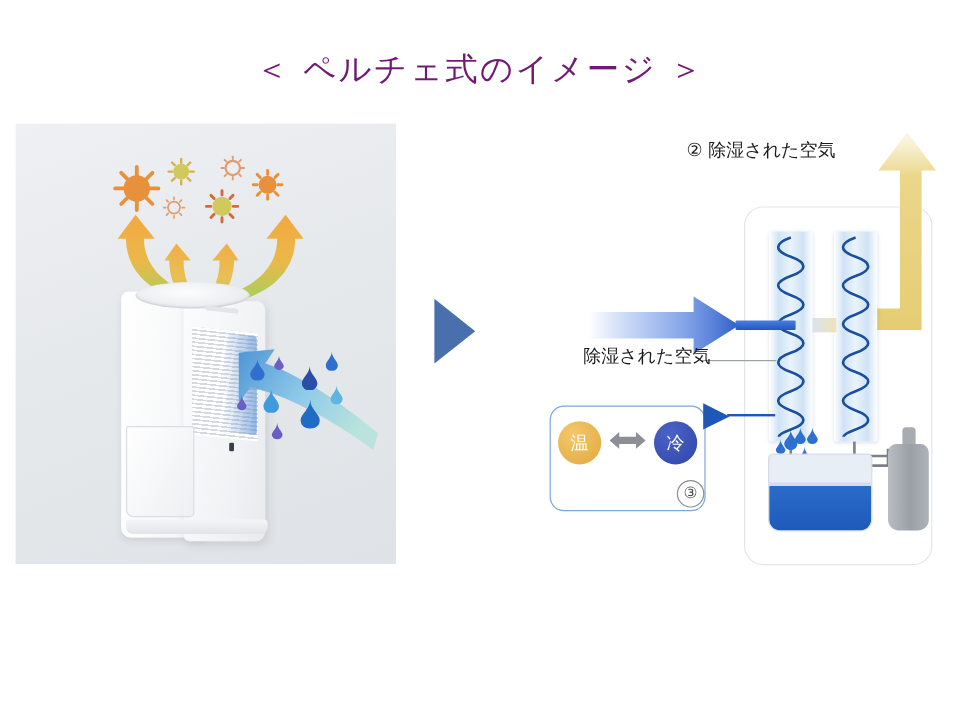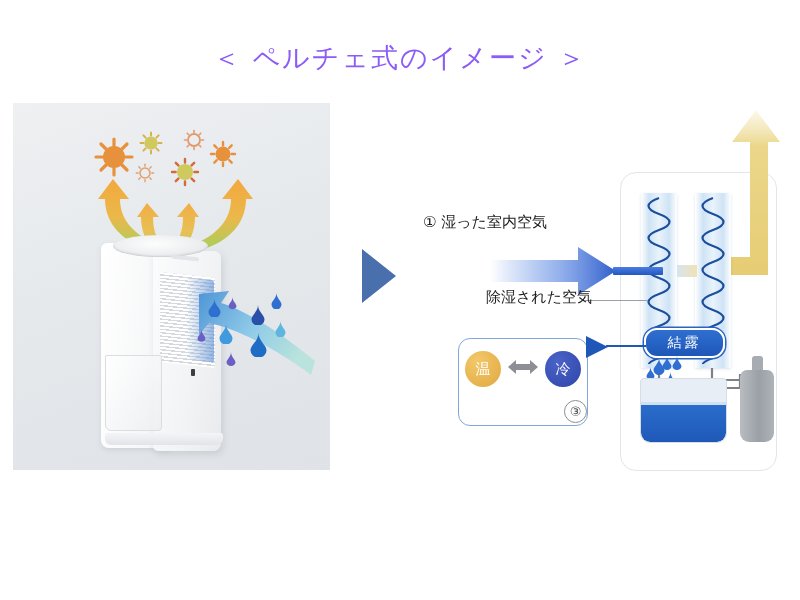--- a/index.html
+++ b/index.html
@@ -6,21 +6,21 @@
   body{
     width:800px;height:600px;background:#ffffff;
     font-family:"Liberation Sans","DejaVu Sans",sans-serif;
     overflow:hidden;position:relative;
   }
   #stage{position:absolute;left:0;top:0;width:800px;height:600px;}
 
   
   .title{
     position:absolute;left:0;top:40px;width:800px;text-align:center;
-    font-size:27px;letter-spacing:2px;color:#8b5cf6;
+    font-size:27px;letter-spacing:2px;color:#701a75;
     font-family:"DejaVu Sans",sans-serif;font-weight:400;
     white-space:nowrap;
   }
 
   
   .photo{
     position:absolute;left:13px;top:103px;width:317px;height:367px;
     background:linear-gradient(160deg,#eef0f2 0%,#e6e9ec 45%,#dfe2e6 100%);
     overflow:hidden;
   }
@@ -507,23 +507,20 @@
       <svg width="12" height="17" viewBox="0 0 12 17">
           <path d="M6 0 C6 5.6 11.5 8.6 11.5 12 A5.4 5 0 0 1 0.5 12 C0.5 8.6 6 5.6 6 0Z" fill="#2f6fd0"></path>
         </svg>
     </div>
     <div class="drop" style="left:262px;top:256px;">
       <svg width="10" height="15" viewBox="0 0 10 15">
           <path d="M5 0 C5 5 9.5 7.5 9.5 10.5 A4.6 4.4 0 0 1 0.5 10.5 C0.5 7.5 5 5 5 0Z" fill="#2f6fd0"></path>
         </svg>
     </div>
 
-    <div class="cond-pill">
-      <span>結露</span>
-    </div>
 
     <div class="drop" style="left:262px;top:259px;">
       <svg width="10" height="15" viewBox="0 0 10 15">
           <path d="M5 0 C5 5 9.5 7.5 9.5 10.5 A4.6 4.4 0 0 1 0.5 10.5 C0.5 7.5 5 5 5 0Z" fill="#2f6fd0" opacity="0"></path>
         </svg>
     </div>
 
     <div class="drop" style="left:254px;top:258px;">
       <svg width="11" height="16" viewBox="0 0 11 16">
           <path d="M5.5 0 C5.5 5.3 10.5 8 10.5 11.5 A5 4.8 0 0 1 0.5 11.5 C0.5 8 5.5 5.3 5.5 0Z" fill="#2f6fd0" opacity="0"></path>
@@ -597,18 +594,18 @@
           <svg width="30" height="18" viewBox="0 0 30 18">
             <path d="M0 9 L8 2 L8 6 L22 6 L22 2 L30 9 L22 16 L22 12 L8 12 L8 16 Z" fill="#8d8f94"></path>
           </svg>
         </div>
         <div class="circ circ-cool">冷</div>
       </div>
     </div>
     <div class="temp-connector"></div>
     <div class="temp-connector-line"></div>
 
-    <div class="lbl lbl-in">① 湿った室内空気</div>
+    <div class="lbl lbl-out">② 除湿された空気</div>
     <div class="lbl lbl-pel">除湿された空気</div>
     <div class="num3-circle">③</div>
   </div>
 
 </div>
 
 </body></html>

